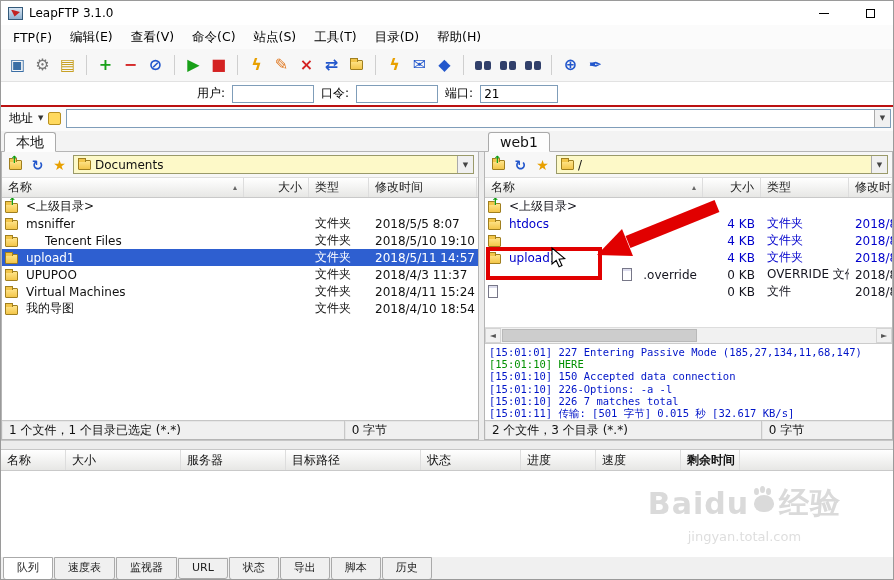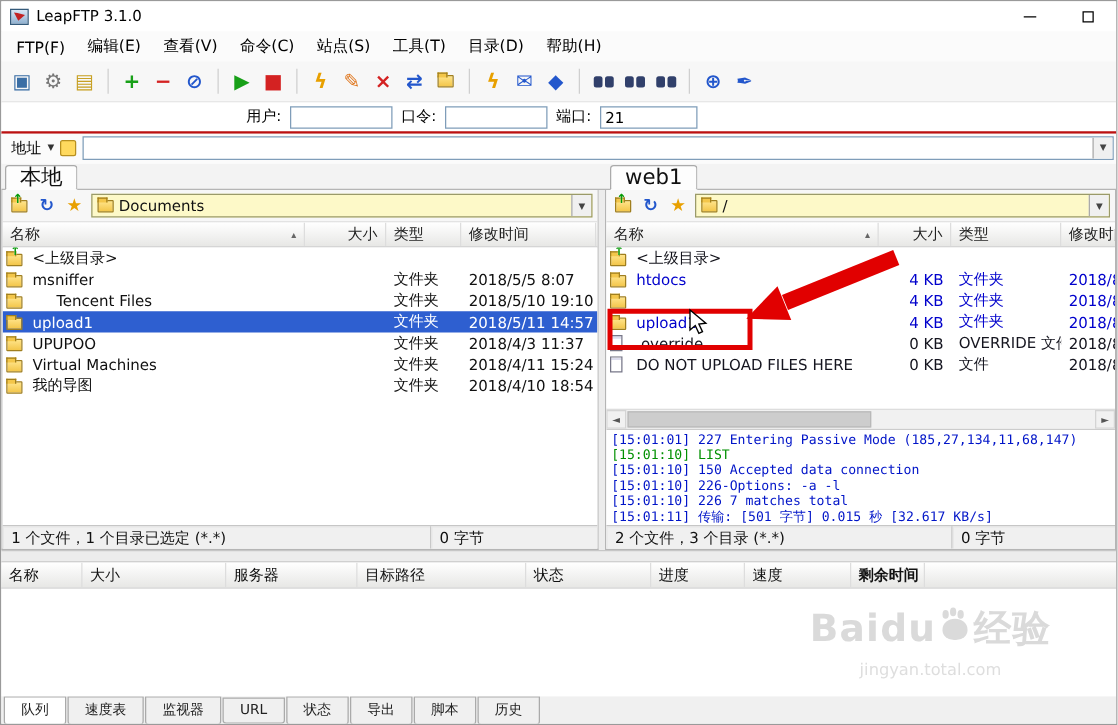--- a/index.html
+++ b/index.html
@@ -35,21 +35,21 @@
 .addrbar{height:24px;display:flex;align-items:center;background:#fbfbfb;padding:0 2px 2px 8px;gap:5px;flex:none;}
 .caret{font-size:7px;color:#333;}
 .tagic{width:13px;height:13px;background:#ffd95e;border:1px solid #b89020;border-radius:2px;flex:none;}
 .combo{height:19px;background:#fff;border:1px solid #7f9db9;display:flex;align-items:center;gap:4px;padding-left:4px;position:relative;overflow:hidden;}
 .combo.grow{flex:1;}
 .combo.yellow{background:#fdf9c8;border-color:#9a9a6a;}
 .combo .dd{position:absolute;right:0;top:0;width:16px;height:100%;background:#f0f0f0;border-left:1px solid #aaa;display:flex;align-items:center;justify-content:center;font-size:7px;color:#444;}
 .ctext{font-size:12px;white-space:nowrap;}
 
 .tabstrip{height:21px;position:relative;background:#f3f3f3;border-bottom:1px solid #b5b5b5;flex:none;}
-.ptab{position:absolute;bottom:-1px;height:20px;padding:0 11px;background:#fdfdfd;border:1px solid #aaa;border-bottom:1px solid #fdfdfd;border-radius:3px 3px 0 0;font-size:17px;line-height:19px;}
+.ptab{position:absolute;bottom:-1px;height:20px;padding:0 11px;background:#fdfdfd;border:1px solid #aaa;border-bottom:1px solid #fdfdfd;border-radius:3px 3px 0 0;font-size:14px;line-height:19px;}
 #tab-local{left:3px;}
 #tab-remote{left:487px;}
 
 .panels{height:288px;display:flex;flex:none;}
 .panel{background:#fff;display:flex;flex-direction:column;border:1px solid #b5b5b5;border-top:none;overflow:hidden;}
 .panel.pleft{width:479px;}
 .vsplit{width:5px;background:#ececec;flex:none;}
 .panel.pright{width:410px;}
 .ptoolbar{height:26px;display:flex;align-items:center;gap:4px;padding:0 4px;background:#f7f7f7;border-bottom:1px solid #ddd;flex:none;}
 .pti{width:19px;height:18px;display:flex;align-items:center;justify-content:center;position:relative;font-size:14px;font-weight:bold;}
@@ -387,52 +387,51 @@
               <span class="fic">
                 <span class="folder-ic sm"></span>
               </span>
               <span class="ntext">upload1</span>
             </span>
             <span class="cell cright" style="width: 58px;">4 KB</span>
             <span class="cell" style="width: 88px;">文件夹</span>
             <span class="cell" style="width: 60px;">2018/8</span>
           </div>
           <div class="lrow" style="color: rgb(21, 21, 31);">
-            <span class="cell namecell" style="width: 218px;">
+            <span class="cell namecell" style="width: 218px; justify-content: flex-end;">
               <span class="fic">
                 <span class="file-ic"></span>
               </span>
               <span class="ntext">.override</span>
             </span>
             <span class="cell cright" style="width: 58px;">0 KB</span>
             <span class="cell" style="width: 88px;">OVERRIDE 文件</span>
             <span class="cell" style="width: 60px;">2018/8</span>
           </div>
           <div class="lrow" style="color: rgb(21, 21, 31);">
             <span class="cell namecell" style="width: 218px;">
               <span class="fic">
                 <span class="file-ic"></span>
               </span>
-              <span class="ntext">DO NOT UPLOAD FILES HERE</span>
             </span>
             <span class="cell cright" style="width: 58px;">0 KB</span>
             <span class="cell" style="width: 88px;">文件</span>
             <span class="cell" style="width: 60px;">2018/8</span>
           </div>
         </div>
       <div class="hscroll">
         <span class="sbtn">◄</span>
         <span class="strack">
             <span class="sthumb"></span>
           </span>
         <span class="sbtn">►</span>
       </div>
       <div class="log" id="logpane">
           <div class="logline" style="color: rgb(0, 20, 200);">[15:01:01] 227 Entering Passive Mode (185,27,134,11,68,147)</div>
-          <div class="logline" style="color: rgb(0, 144, 0);">[15:01:10] LIST</div>
+          <div class="logline" style="color: rgb(0, 144, 0);">[15:01:10] HERE</div>
           <div class="logline" style="color: rgb(0, 20, 200);">[15:01:10] 150 Accepted data connection</div>
           <div class="logline" style="color: rgb(0, 20, 200);">[15:01:10] 226-Options: -a -l</div>
           <div class="logline" style="color: rgb(0, 20, 200);">[15:01:10] 226 7 matches total</div>
           <div class="logline" style="color: rgb(0, 20, 200);">[15:01:11] 传输: [501 字节] 0.015 秒 [32.617 KB/s]</div>
         </div>
       <div class="statusbar">
         <span class="scell" style="width:68%">2 个文件，3 个目录 (*.*)</span>
         <span class="scell grow">0 字节</span>
       </div>
     </div>

